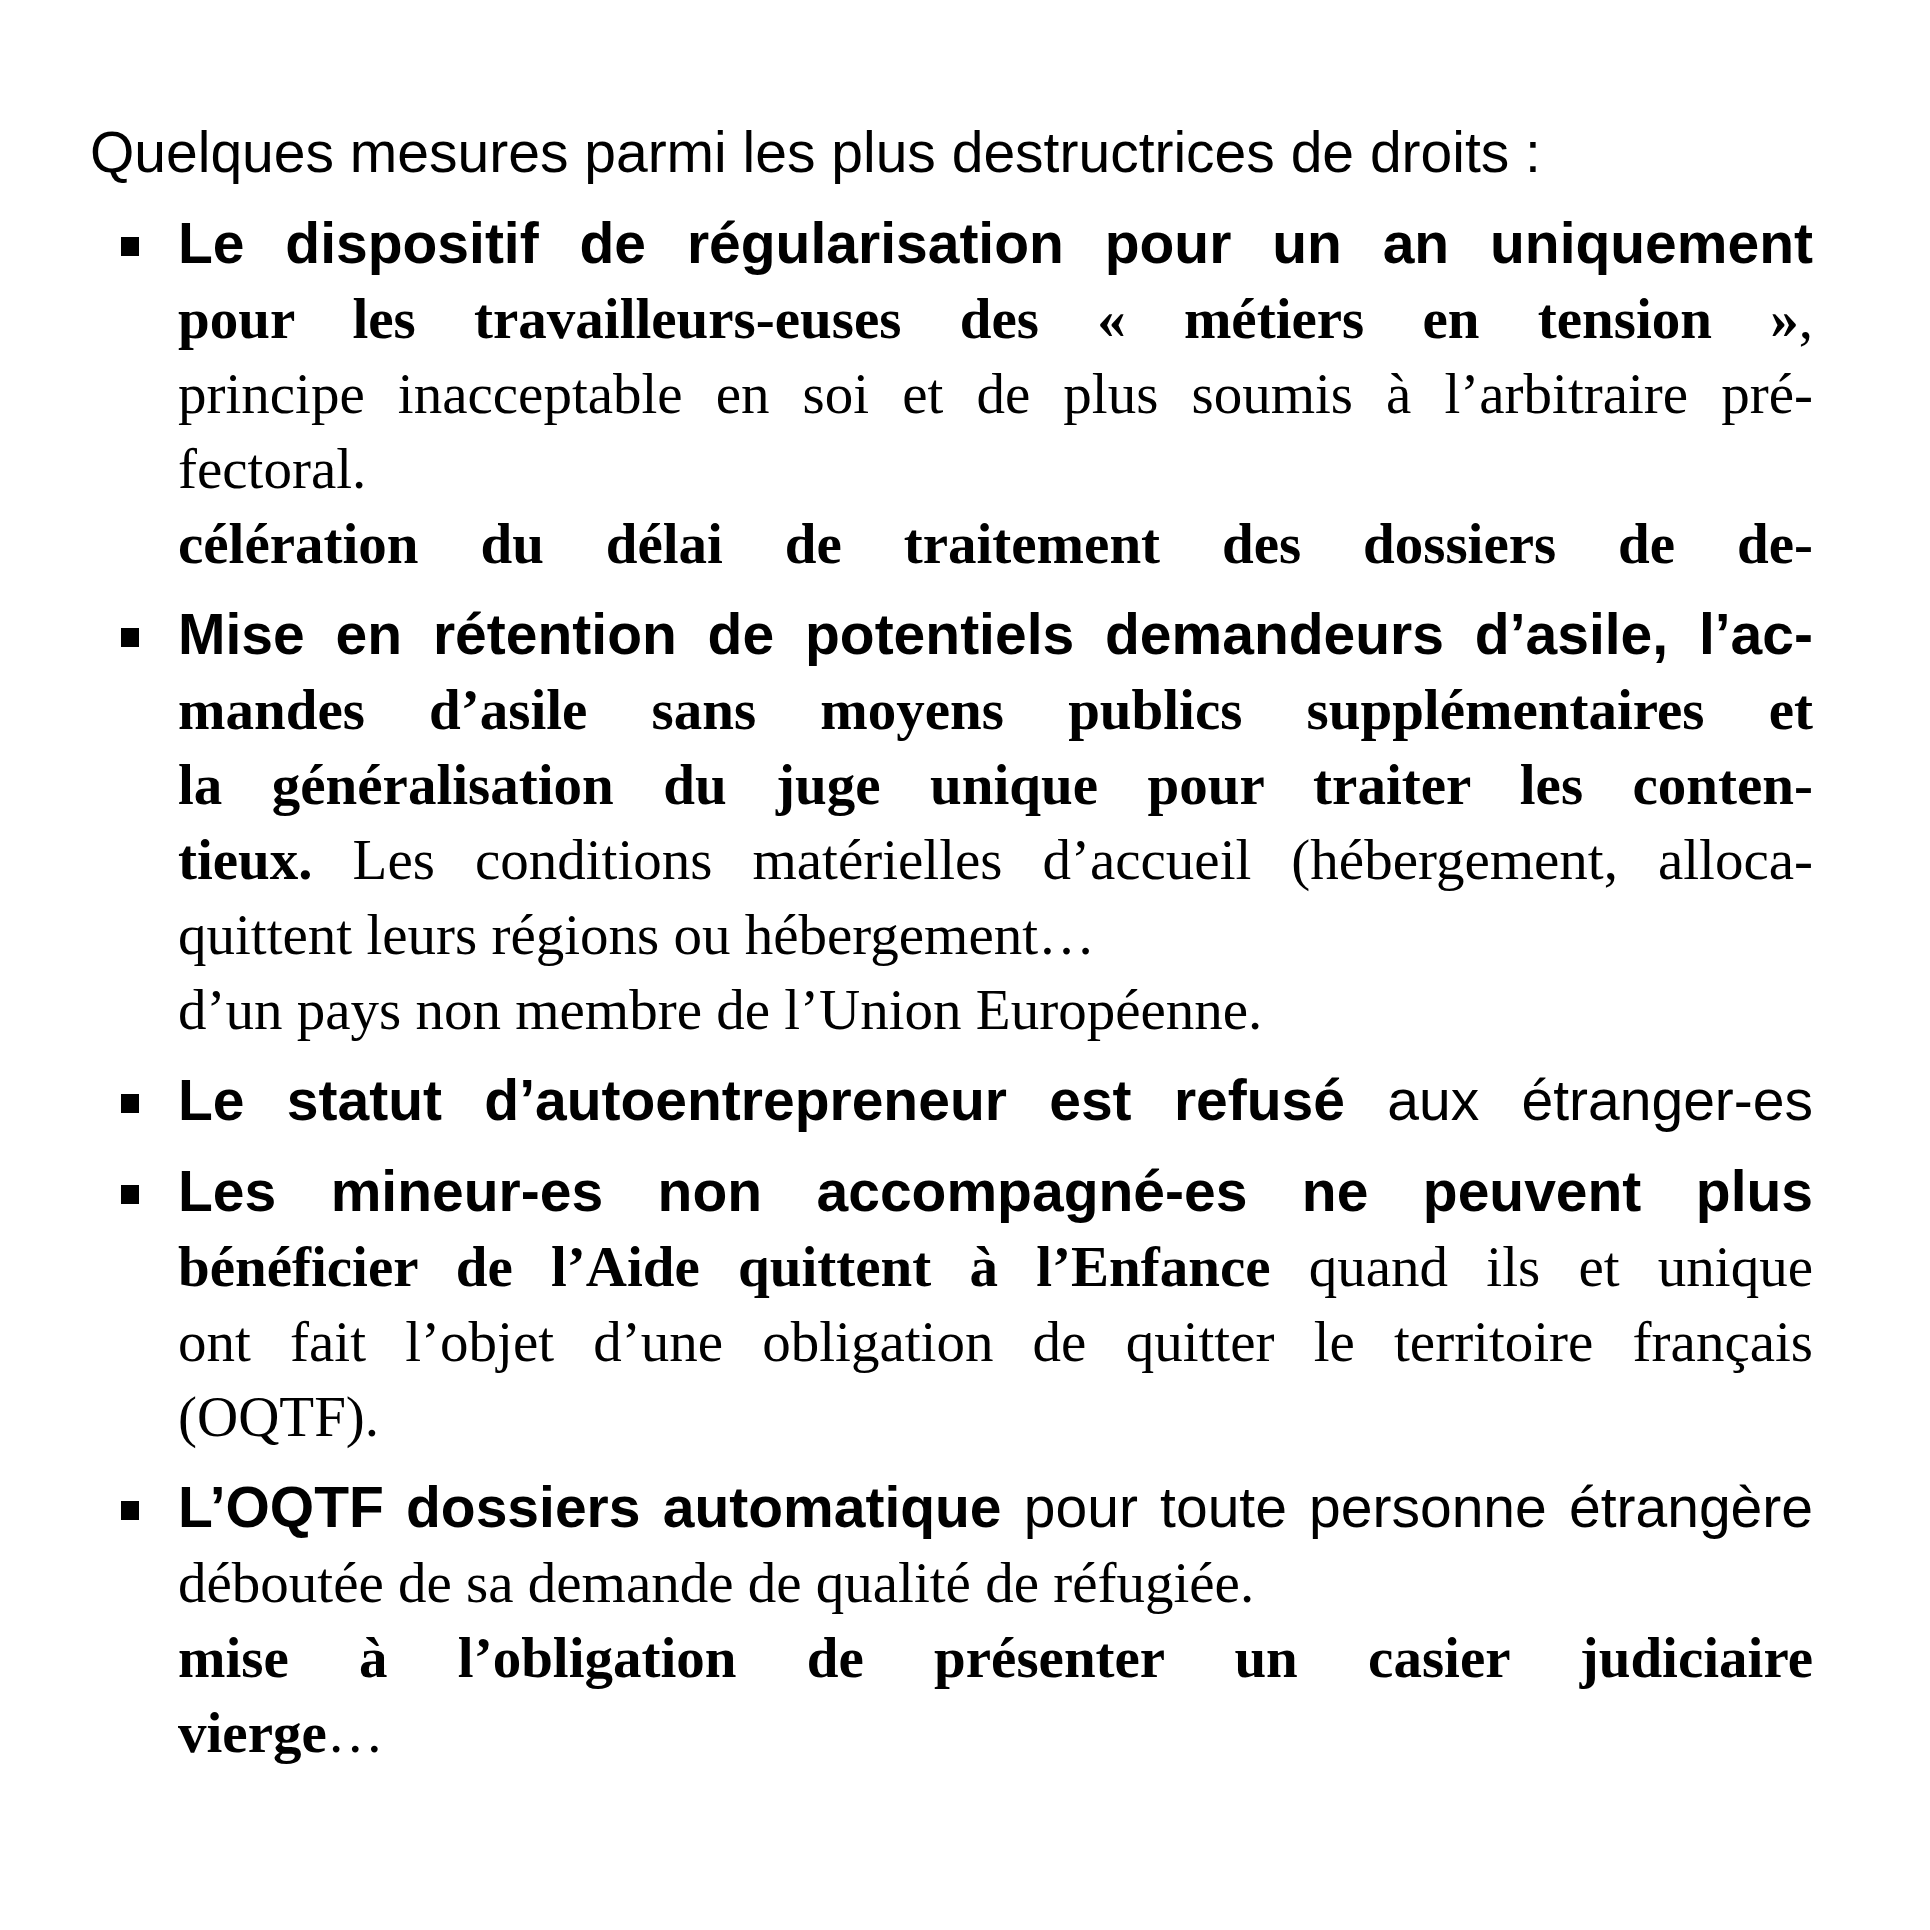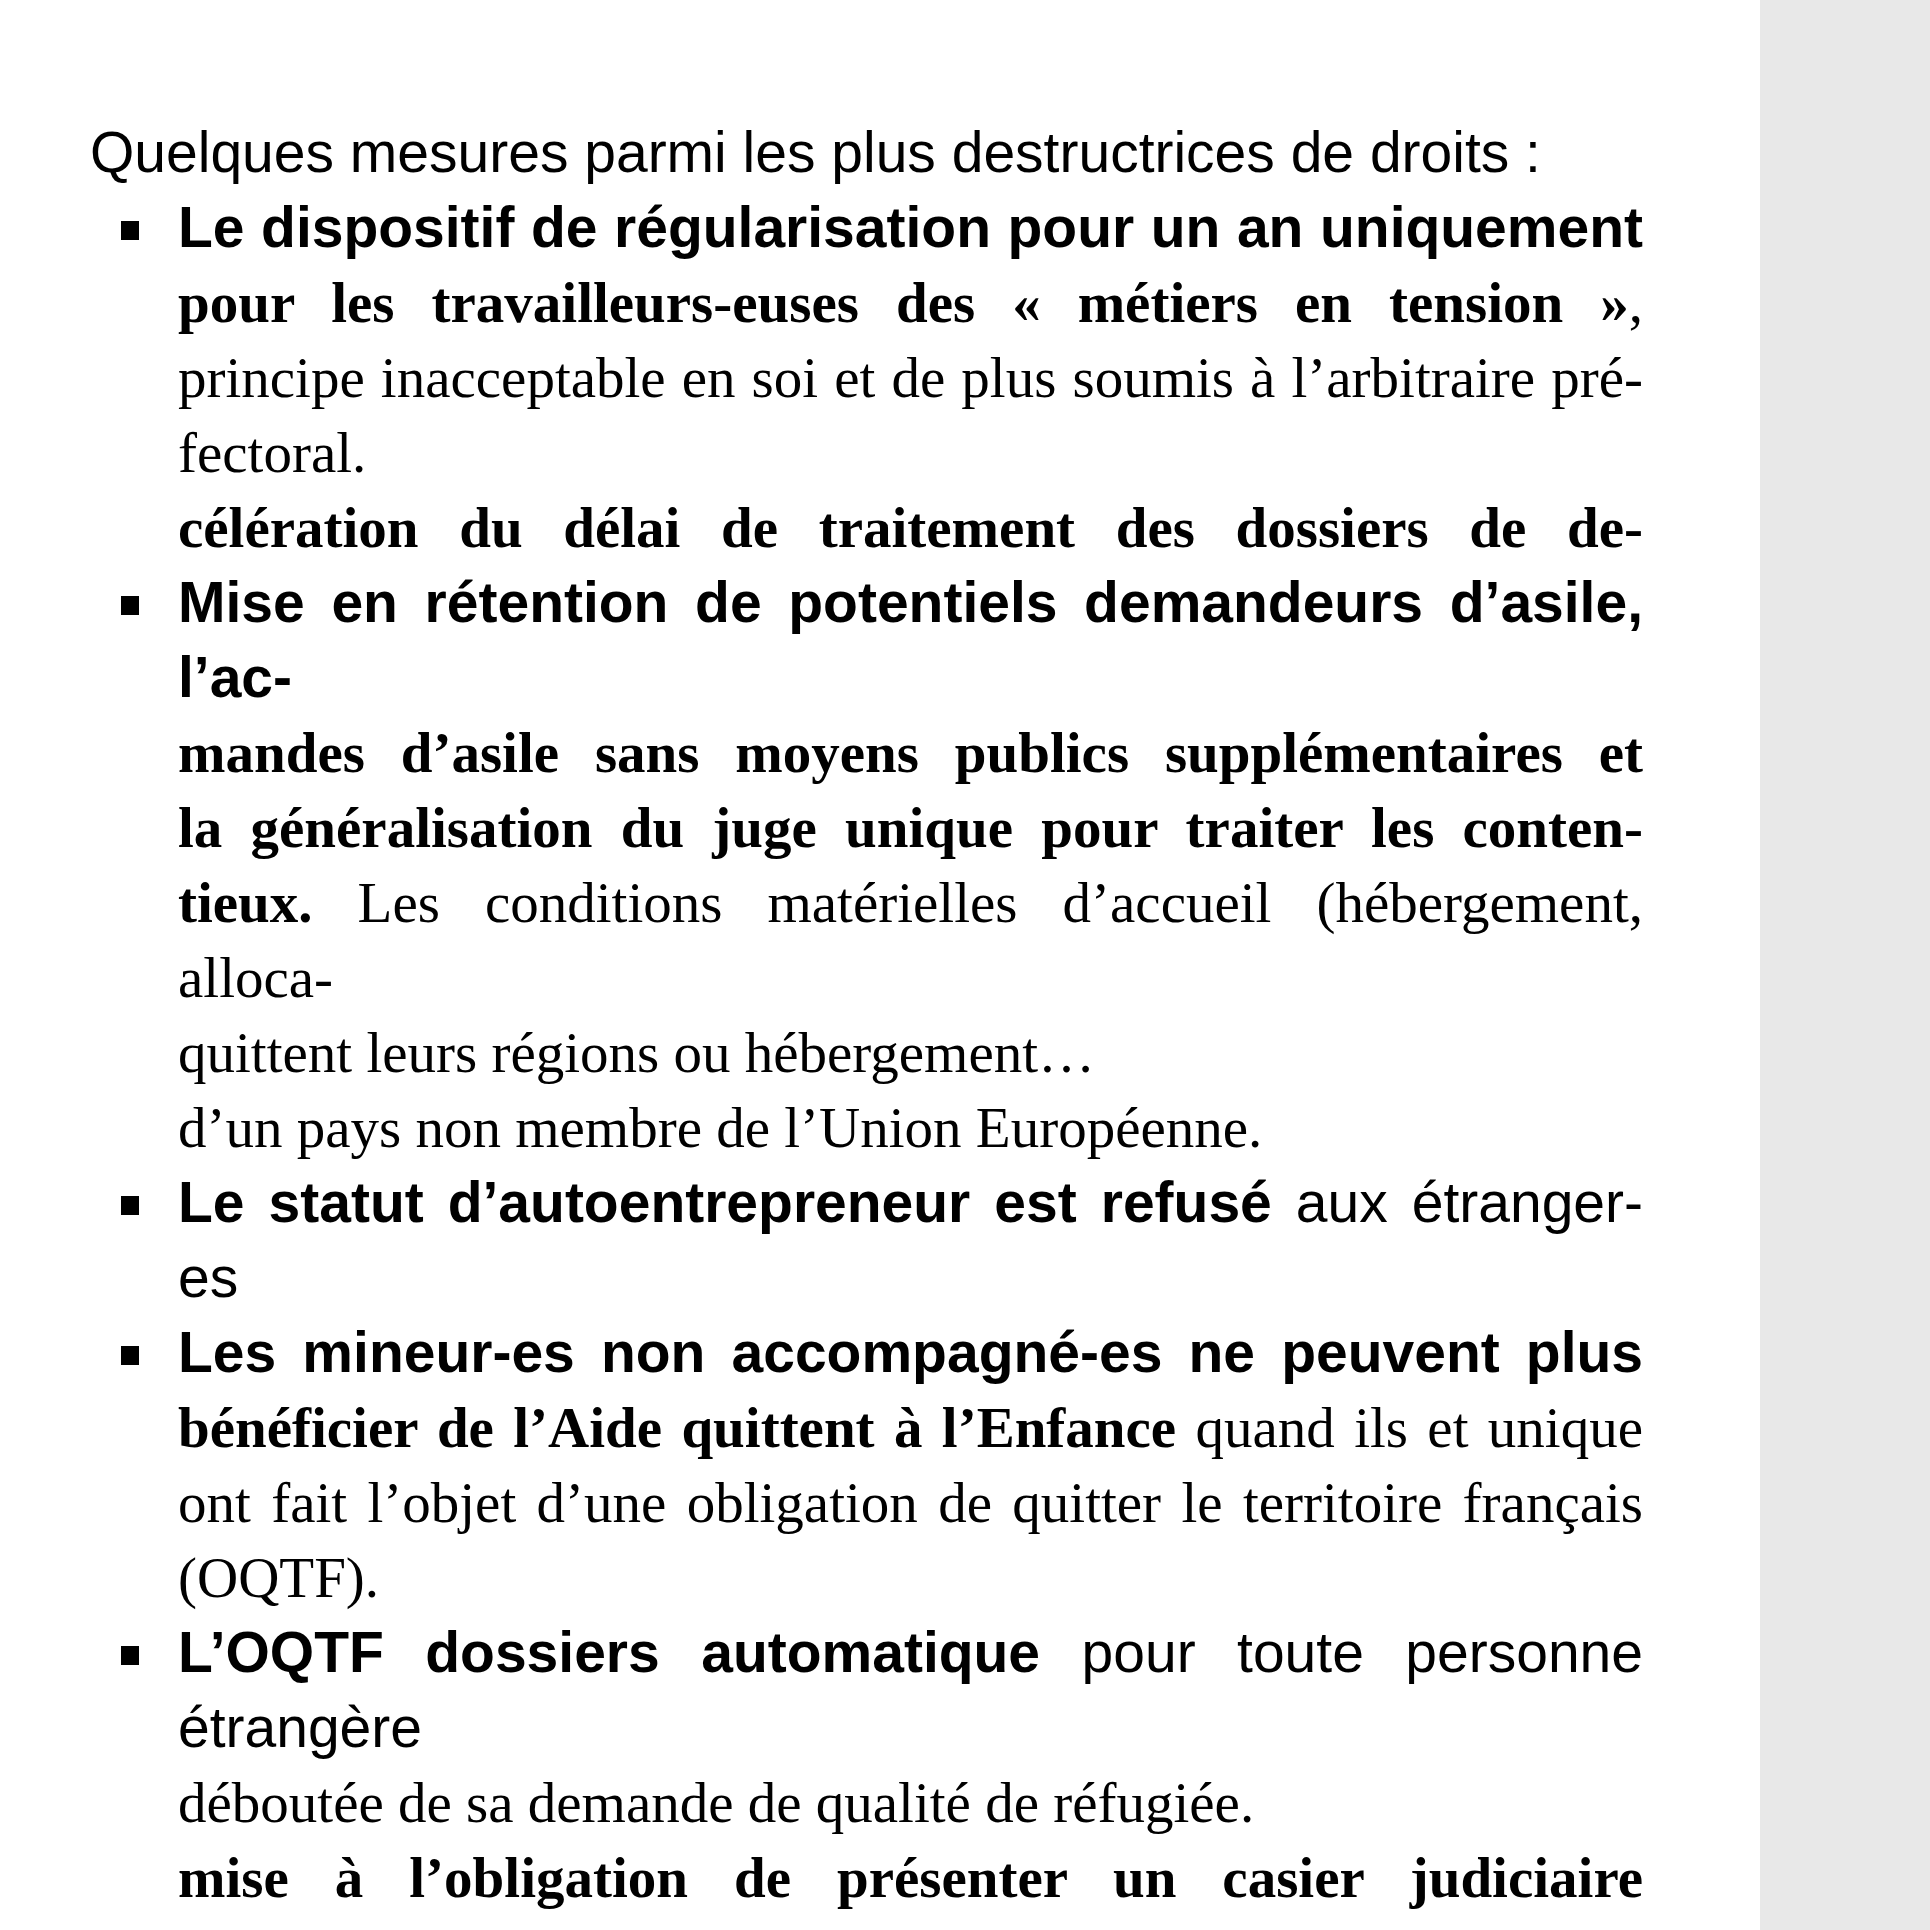--- a/index.html
+++ b/index.html
@@ -1,18 +1,18 @@
 <!DOCTYPE html>
 <html style="font-size:12.5px"><head>
 <meta charset="utf-8">
 <style>
   html,body{margin:0;padding:0;background:#e8e8e8;}
   .page{
     position:relative;
-    width:1760px;
+    width:1930px;
     height:1930px;
     background:#ffffff;
     overflow:hidden;
     font-family:"Liberation Sans","DejaVu Sans",sans-serif;
     font-size:57px;
     line-height:75px;
     color:#000000;
   }
   .text-block{
     position:absolute;
@@ -25,20 +25,21 @@
     white-space:normal;
   }
   .line.justify{
     text-align:justify;
     text-align-last:justify;
     -moz-text-align-last:justify;
   }
   .line.b-first{
     position:relative;
     padding-left:88px;
+    margin-top:16px;
   }
   .line.b-cont{
     padding-left:88px;
     font-family:Liberation Serif, serif;
   }
   .marker{
     position:absolute;
     left:31px;
     top:31px;
     width:18px;

